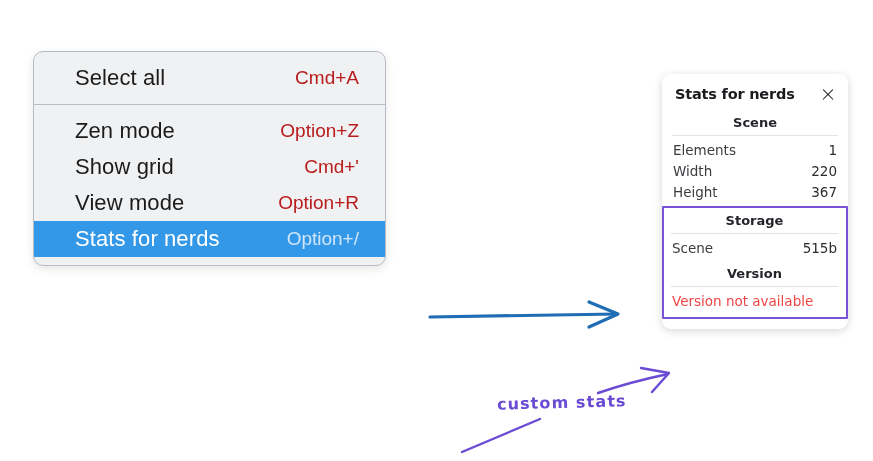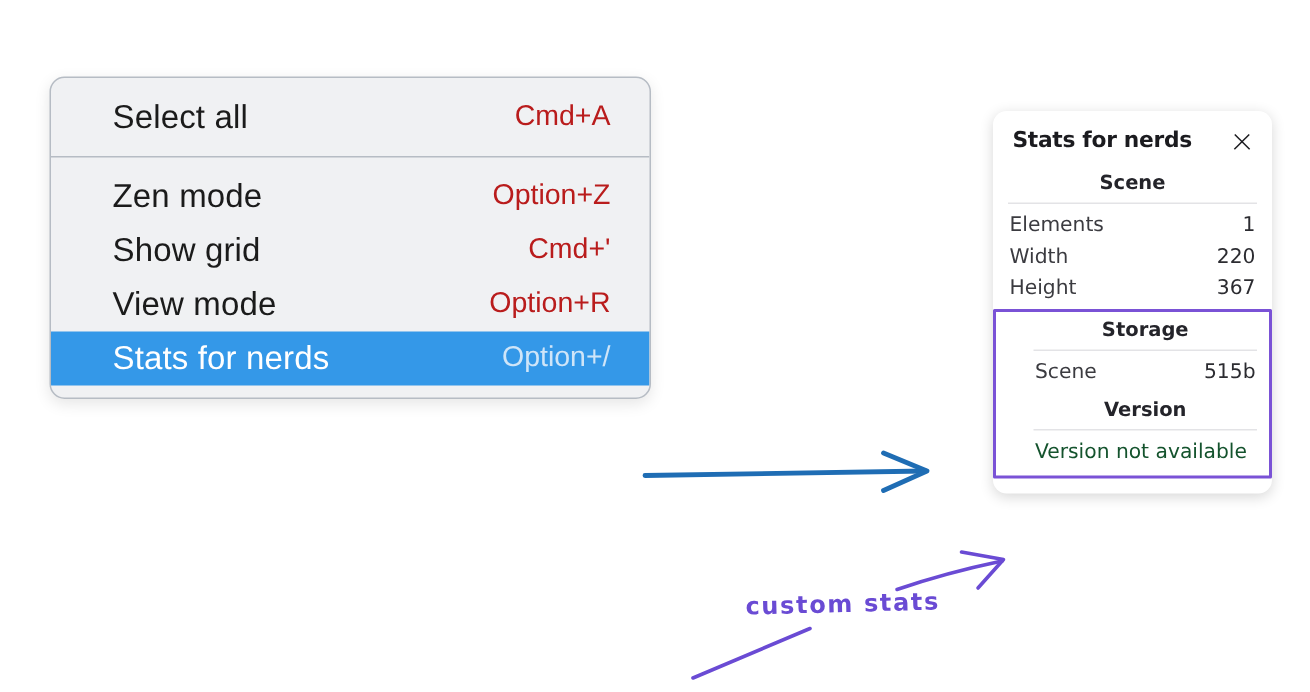--- a/index.html
+++ b/index.html
@@ -13,21 +13,21 @@
     font-family: "Liberation Sans", sans-serif;
     position: relative;
     overflow: hidden;
   }
 
   
   #context-menu {
     position: absolute;
     left: 33px;
     top: 51px;
-    width: 401px;
+    width: 353px;
     background: #f0f1f3;
     border: 1px solid #b6bcc4;
     border-radius: 10px;
     box-shadow: 0 3px 10px rgba(0,0,0,0.10);
     overflow: hidden;
     box-sizing: border-box;
   }
   .menu-group {
     padding: 8px 0;
   }
@@ -122,29 +122,29 @@
     justify-content: space-between;
     align-items: baseline;
     font-size: 13.5px;
     color: #3b3b40;
     padding: 2.5px 2px;
     gap: 28px;
   }
   .stat-row .stat-value { color: #2c2c31; }
   .stat-note {
     font-size: 13.5px;
-    color: #14532d;
+    color: #ef4444;
     padding: 3px 2px 2px 2px;
     white-space: nowrap;
   }
   #custom-stats-box {
     border: 2px solid #7a52d6;
     border-radius: 1px;
     margin: 4px 0 0 0;
-    padding: 4px 7px 6px 24px;
+    padding: 4px 7px 6px 6px;
     box-sizing: border-box;
   }
 
   
   #annotations {
     position: absolute;
     left: 0; top: 0;
     width: 873px; height: 461px;
     pointer-events: none;
   }

